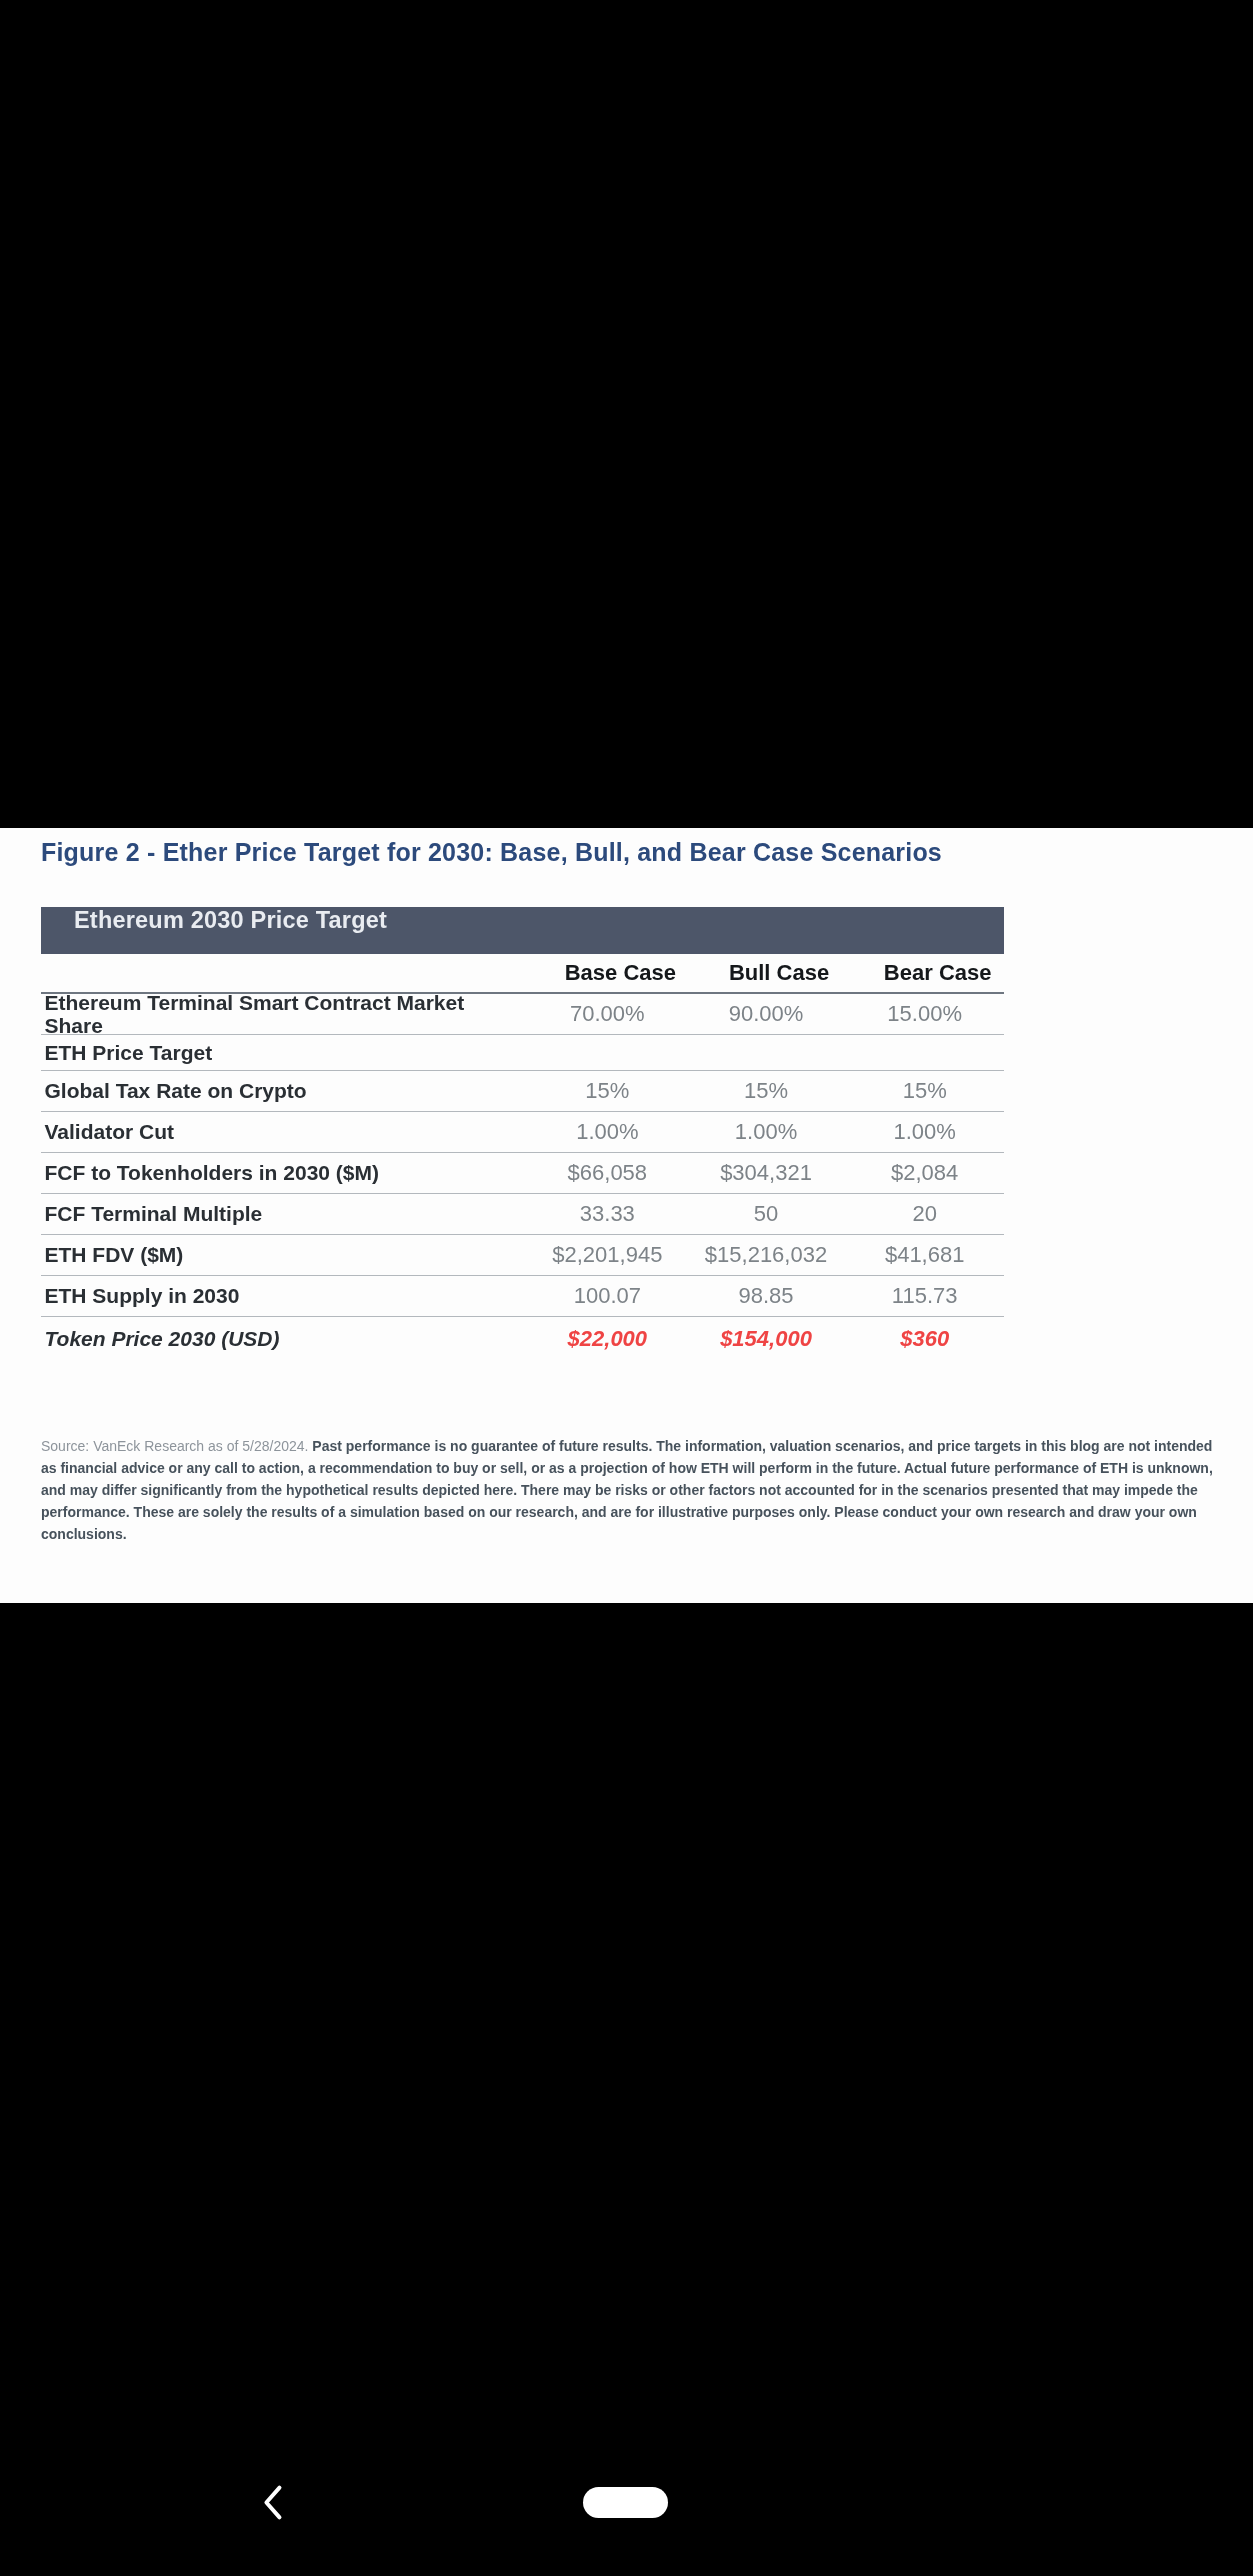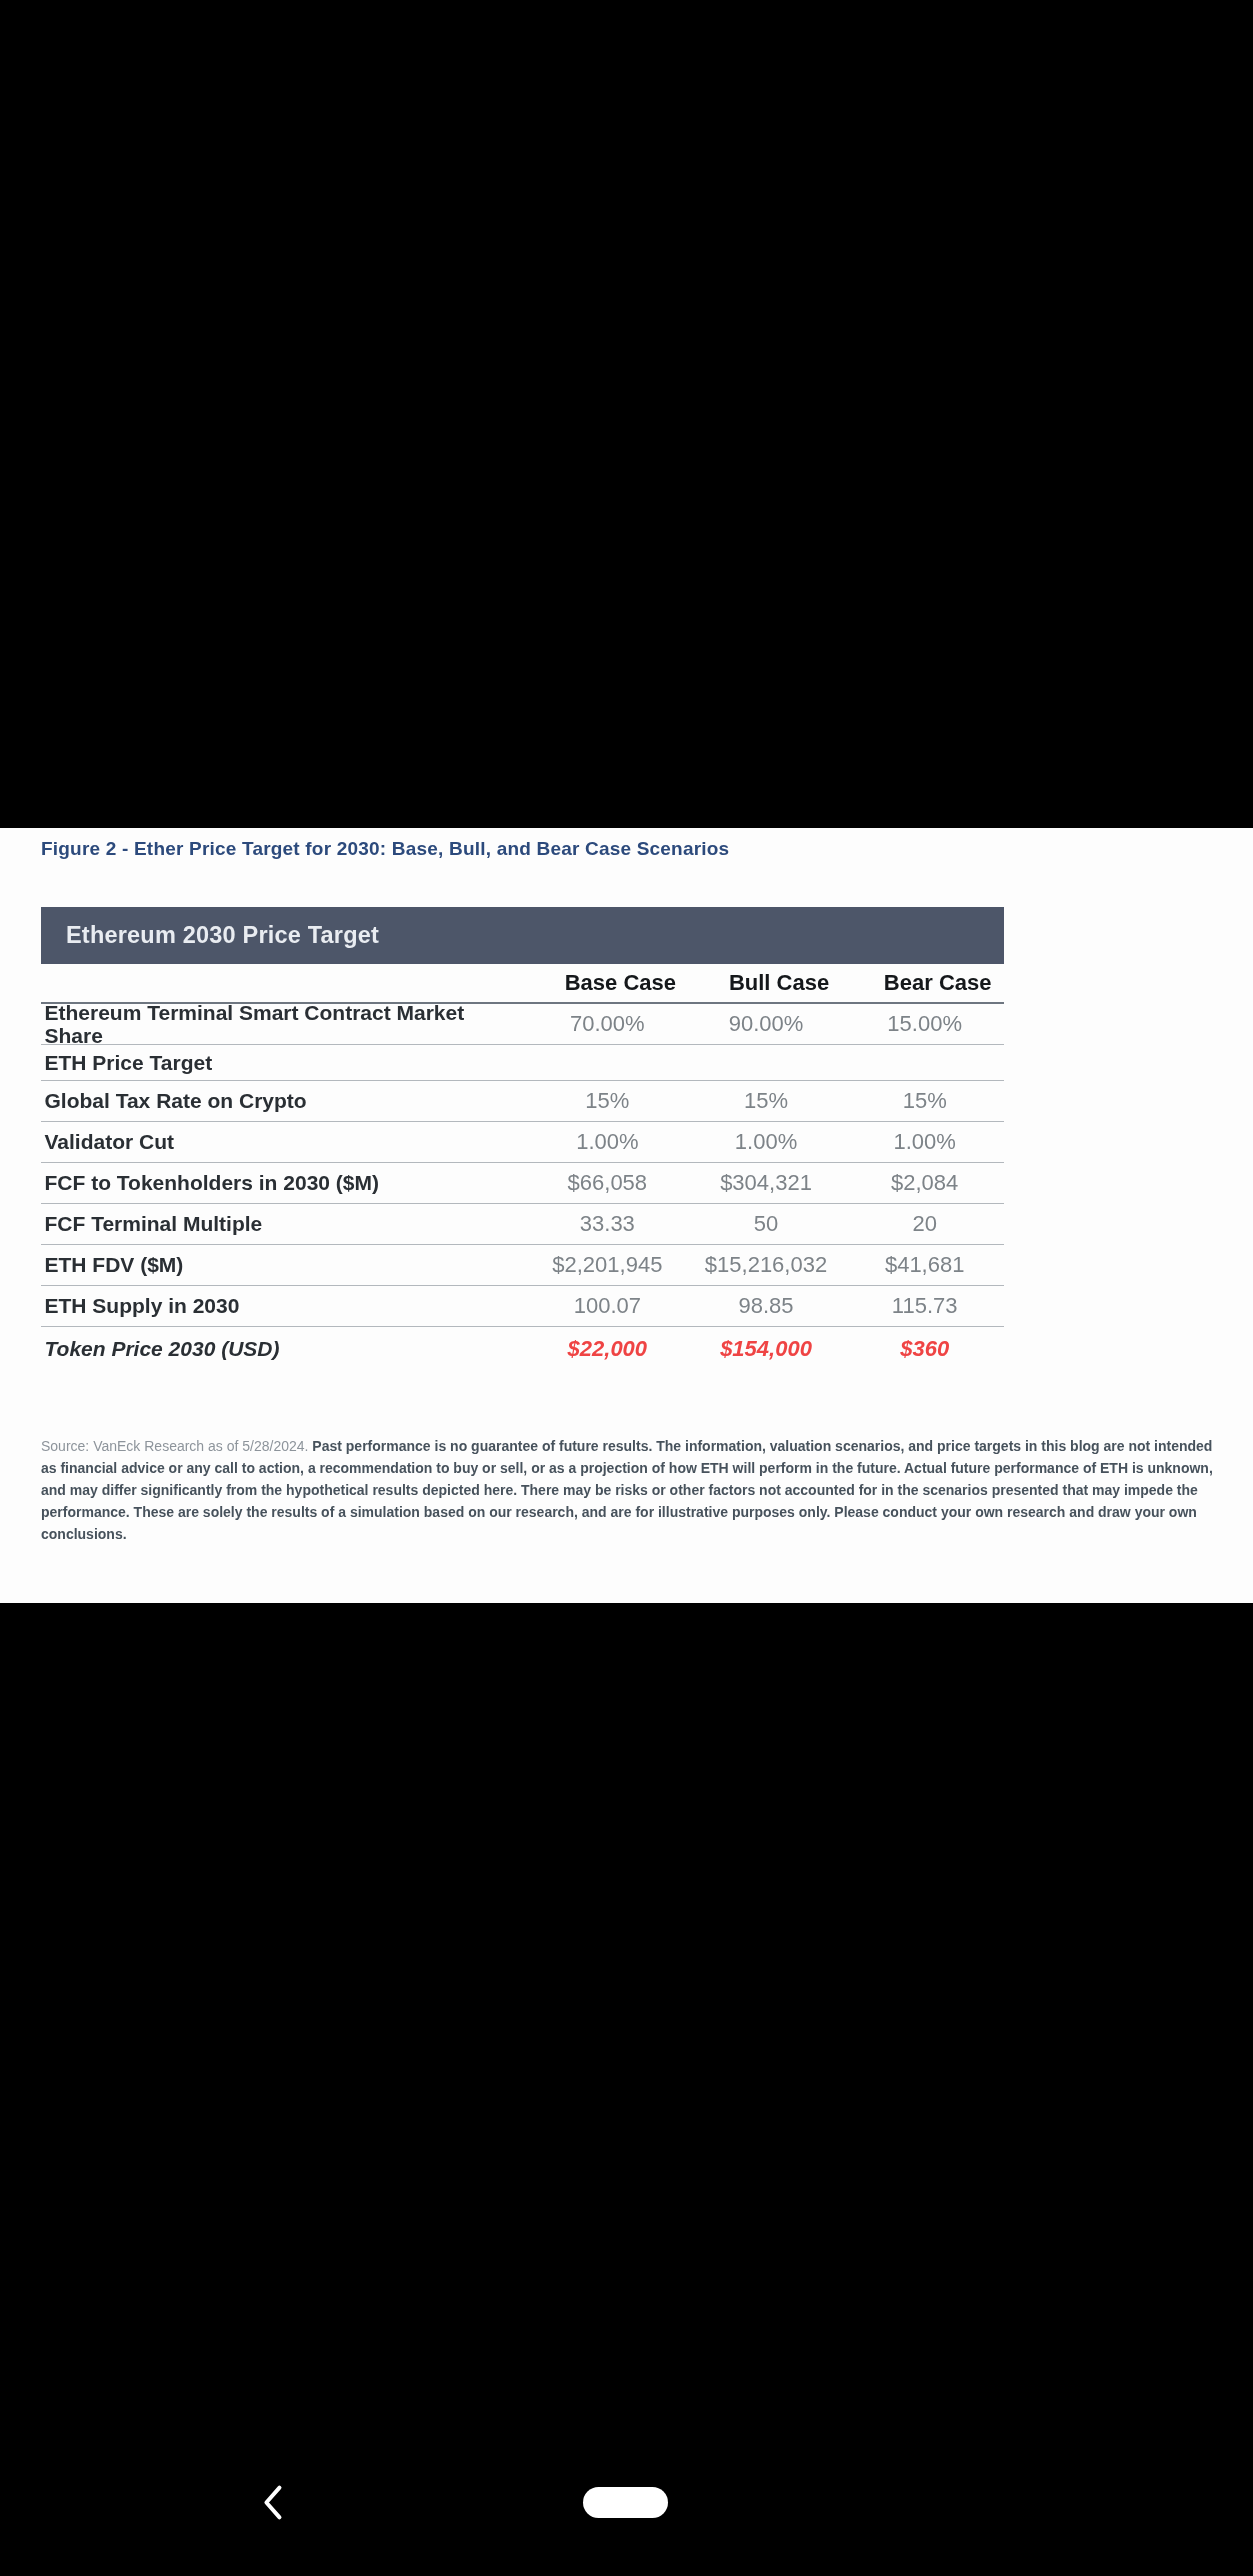--- a/index.html
+++ b/index.html
@@ -8,29 +8,29 @@
     font-family:"Liberation Sans", sans-serif;
     -webkit-font-smoothing:antialiased;
   }
   
   .content{
     position:absolute;left:0;top:828px;width:1253px;height:775px;
     background:#fdfdfd;overflow:hidden;
   }
   .figure-title{
     position:absolute;left:41px;top:9.6px;width:1166px;
-    font-size:19px;font-weight:bold;color:#2c4a7c;letter-spacing:0.2px;
+    font-size:25px;font-weight:bold;color:#2c4a7c;letter-spacing:0.2px;
   }
   
   .tbl{
     position:absolute;left:41px;top:79px;width:963px;
   }
   .tbl-titlebar{
-    height:57px;background:#4d5669;display:flex;align-items:center;
-    padding-left:25px;box-sizing:border-box;
+    height:47px;background:#4d5669;display:flex;
+    padding-left:33px;box-sizing:border-box;
   }
   .tbl-titlebar span{
     color:#e9ecf1;font-weight:bold;font-size:23.5px;letter-spacing:0.2px;
   }
   .row{
     display:flex;align-items:center;box-sizing:border-box;
     border-bottom:1.7px solid #b3b8bd;
   }
   .row .lbl{
     flex:0 0 487px;font-size:21px;font-weight:bold;color:#2a2f34;

